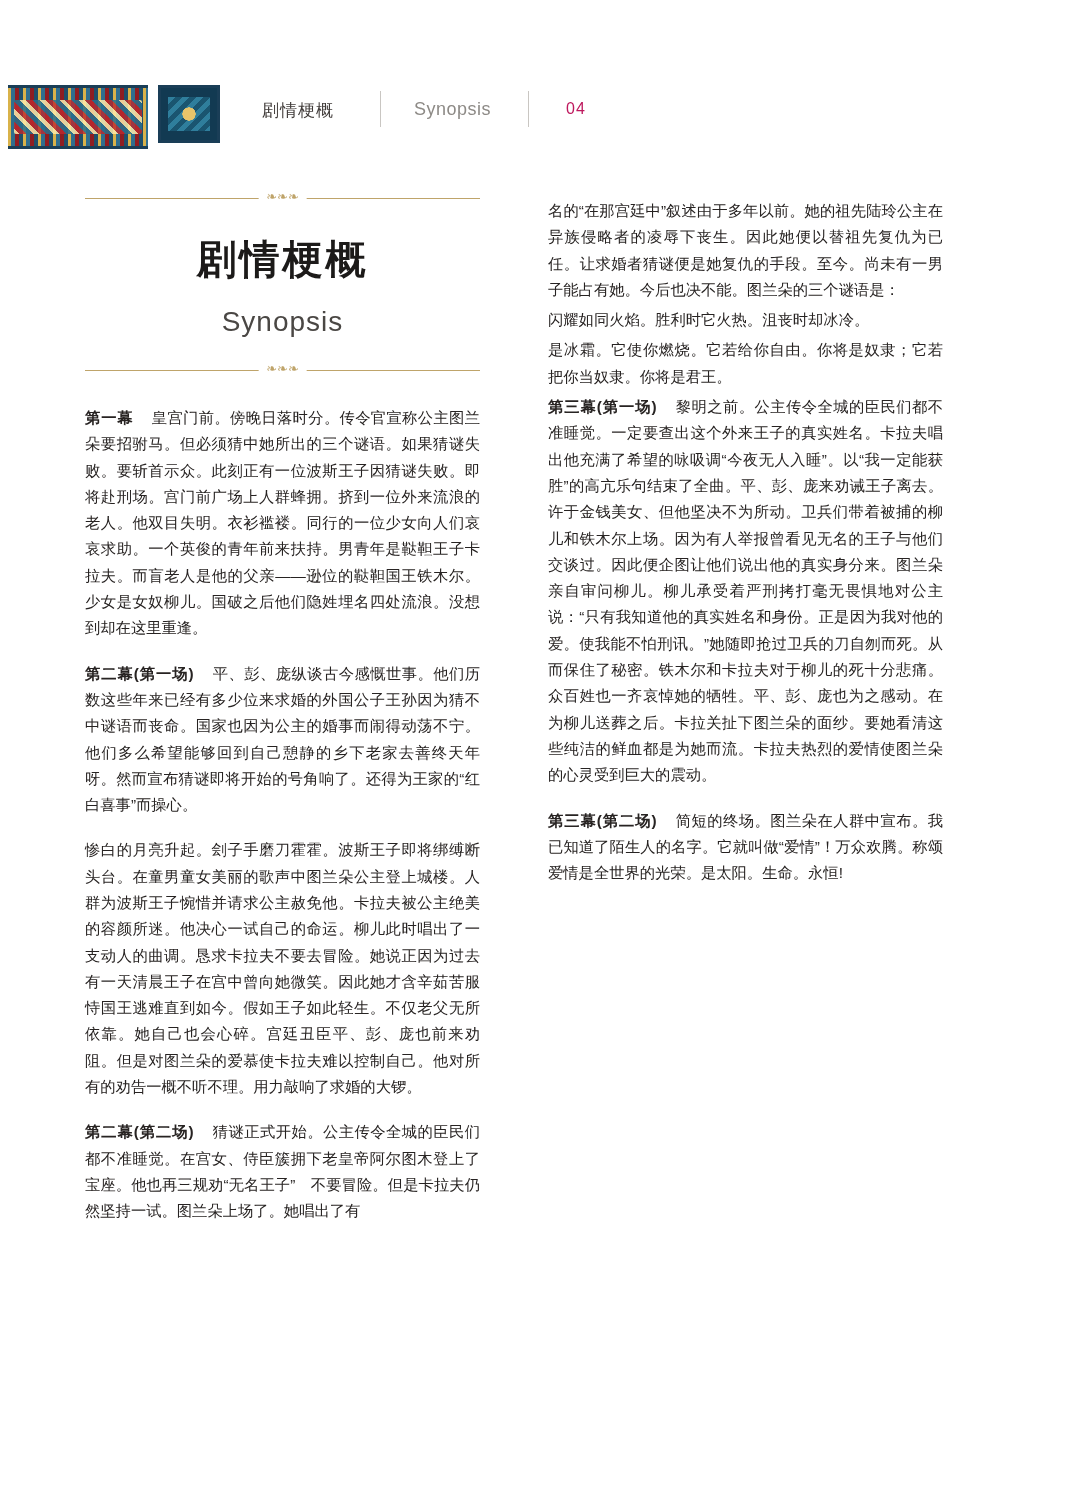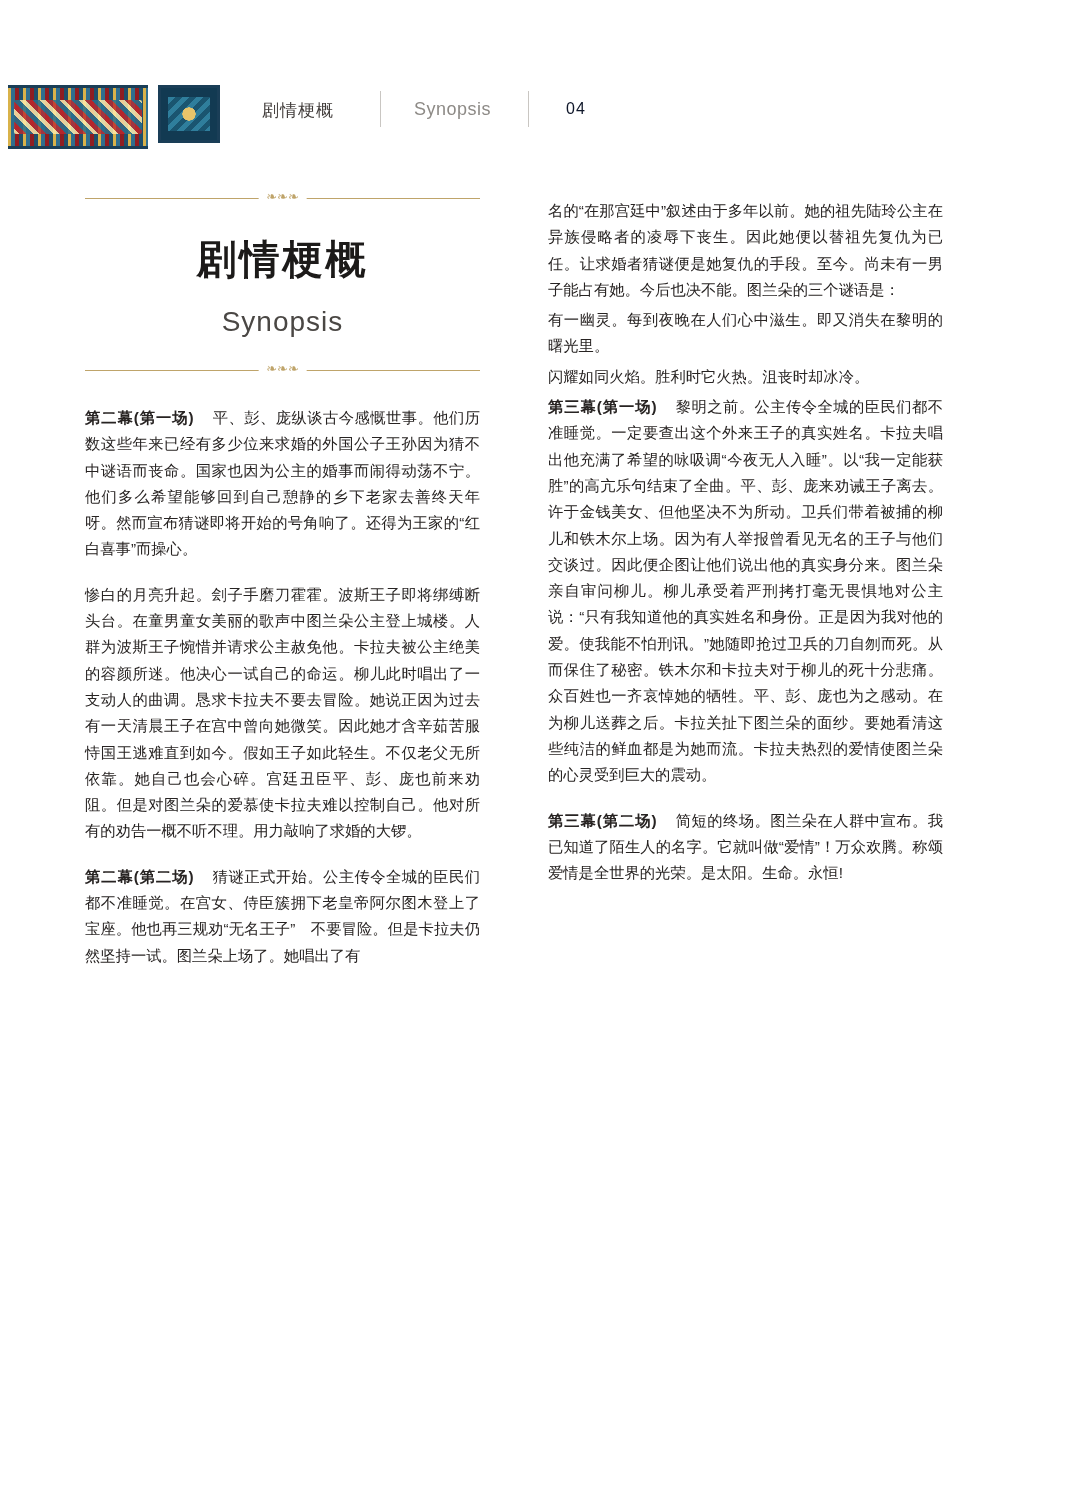--- a/index.html
+++ b/index.html
@@ -107,21 +107,21 @@
     top: 6px;
     width: 1px;
     height: 36px;
     background: #c9c6c2;
   }
   .header-page {
     position: absolute;
     left: 566px;
     top: 15px;
     font-size: 16px;
-    color: #0f172a;
+    color: #be185d;
     letter-spacing: 1px;
   }
 
   
   .col {
     position: absolute;
     top: 198px;
     width: 395px;
     font-size: 15.3px;
     line-height: 1.72;
@@ -201,20 +201,23 @@
     <div class="rule rule-top">
       <span class="flourish">❧❧❧</span>
     </div>
     <div class="title-cn">剧情梗概</div>
     <div class="title-en">Synopsis</div>
     <div class="rule rule-bot">
       <span class="flourish">❧❧❧</span>
     </div>
   </div>
 
+  <p class="para">
+    <span class="act">第一幕</span><span class="act-gap"></span><span>皇宫门前。傍晚日落时分。传令官宣称公主图兰朵要招驸马。但必须猜中她所出的三个谜语。如果猜谜失败。要斩首示众。此刻正有一位波斯王子因猜谜失败。即将赴刑场。宫门前广场上人群蜂拥。挤到一位外来流浪的老人。他双目失明。衣衫褴褛。同行的一位少女向人们哀哀求助。一个英俊的青年前来扶持。男青年是鞑靼王子卡拉夫。而盲老人是他的父亲——逊位的鞑靼国王铁木尔。少女是女奴柳儿。国破之后他们隐姓埋名四处流浪。没想到却在这里重逢。</span>
+  </p>
 
   <p class="para">
     <span class="act">第二幕(第一场)</span><span class="act-gap"></span><span>平、彭、庞纵谈古今感慨世事。他们历数这些年来已经有多少位来求婚的外国公子王孙因为猜不中谜语而丧命。国家也因为公主的婚事而闹得动荡不宁。他们多么希望能够回到自己憩静的乡下老家去善终天年呀。然而宣布猜谜即将开始的号角响了。还得为王家的“红白喜事”而操心。</span>
   </p>
 
   <p class="para">
     <span>惨白的月亮升起。刽子手磨刀霍霍。波斯王子即将绑缚断头台。在童男童女美丽的歌声中图兰朵公主登上城楼。人群为波斯王子惋惜并请求公主赦免他。卡拉夫被公主绝美的容颜所迷。他决心一试自己的命运。柳儿此时唱出了一支动人的曲调。恳求卡拉夫不要去冒险。她说正因为过去有一天清晨王子在宫中曾向她微笑。因此她才含辛茹苦服恃国王逃难直到如今。假如王子如此轻生。不仅老父无所依靠。她自己也会心碎。宫廷丑臣平、彭、庞也前来劝阻。但是对图兰朵的爱慕使卡拉夫难以控制自己。他对所有的劝告一概不听不理。用力敲响了求婚的大锣。</span>
   </p>
 
   <p class="para">
@@ -222,28 +225,28 @@
   </p>
 
 </div>
 
 <div class="col col-right">
 
   <p class="para tight">
     <span>名的“在那宫廷中”叙述由于多年以前。她的祖先陆玲公主在异族侵略者的凌辱下丧生。因此她便以替祖先复仇为已任。让求婚者猜谜便是她复仇的手段。至今。尚未有一男子能占有她。今后也决不能。图兰朵的三个谜语是：</span>
   </p>
 
-  <p class="para tight">
-    <span>有一幽灵。每到夜晚在人们心中滋生。即又消失在黎明的曙光里。</span>
-  </p>
 
   <p class="para tight">
     <span>闪耀如同火焰。胜利时它火热。沮丧时却冰冷。</span>
   </p>
 
+  <p class="para tight">
+    <span>是冰霜。它使你燃烧。它若给你自由。你将是奴隶；它若把你当奴隶。你将是君王。</span>
+  </p>
 
 
 
   <p class="para">
     <span class="act">第三幕(第一场)</span><span class="act-gap"></span><span>黎明之前。公主传令全城的臣民们都不准睡觉。一定要查出这个外来王子的真实姓名。卡拉夫唱出他充满了希望的咏吸调“今夜无人入睡”。以“我一定能获胜”的高亢乐句结束了全曲。平、彭、庞来劝诫王子离去。许于金钱美女、但他坚决不为所动。卫兵们带着被捕的柳儿和铁木尔上场。因为有人举报曾看见无名的王子与他们交谈过。因此便企图让他们说出他的真实身分来。图兰朵亲自审问柳儿。柳儿承受着严刑拷打毫无畏惧地对公主说：“只有我知道他的真实姓名和身份。正是因为我对他的爱。使我能不怕刑讯。”她随即抢过卫兵的刀自刎而死。从而保住了秘密。铁木尔和卡拉夫对于柳儿的死十分悲痛。众百姓也一齐哀悼她的牺牲。平、彭、庞也为之感动。在为柳儿送葬之后。卡拉关扯下图兰朵的面纱。要她看清这些纯洁的鲜血都是为她而流。卡拉夫热烈的爱情使图兰朵的心灵受到巨大的震动。</span>
   </p>
 
   <p class="para">
     <span class="act">第三幕(第二场)</span><span class="act-gap"></span><span>简短的终场。图兰朵在人群中宣布。我已知道了陌生人的名字。它就叫做“爱情”！万众欢腾。称颂爱情是全世界的光荣。是太阳。生命。永恒!</span>
   </p>

